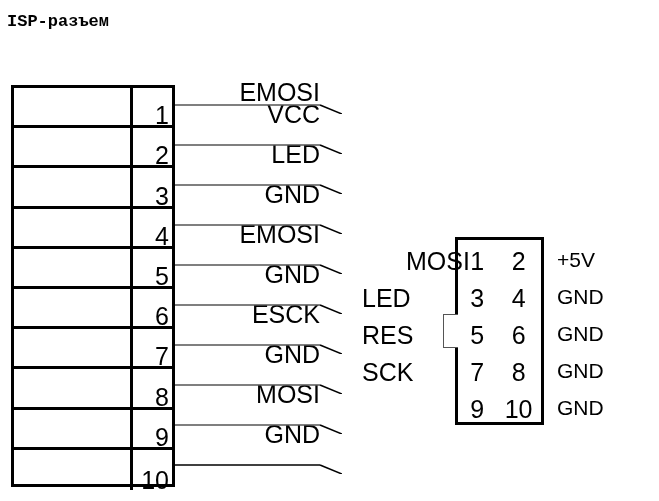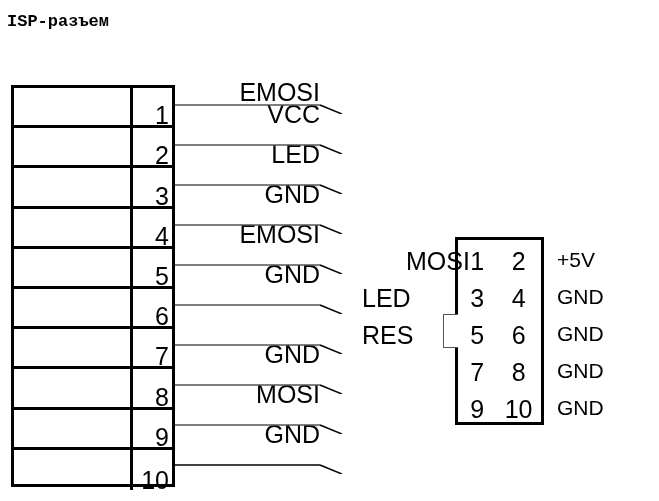--- a/index.html
+++ b/index.html
@@ -226,20 +226,21 @@
         </div>
     </div>
   </div>
 
   <div class="sig-label" style="left:170px; top:80px;">EMOSI</div>
   <div class="sig-label" style="left:170px; top:102px;">VCC</div>
   <div class="sig-label" style="left:170px; top:142px;">LED</div>
   <div class="sig-label" style="left:170px; top:182px;">GND</div>
   <div class="sig-label" style="left:170px; top:222px;">EMOSI</div>
   <div class="sig-label" style="left:170px; top:262px;">GND</div>
+  <div class="sig-label" style="left:170px; top:302px;">ESCK</div>
   <div class="sig-label" style="left:170px; top:342px;">GND</div>
   <div class="sig-label" style="left:170px; top:382px;">MOSI</div>
   <div class="sig-label" style="left:170px; top:422px;">GND</div>
 
   <div class="wire" style="top:98px;">
       <svg width="167" height="16">
         <line x1="0" y1="7" x2="145" y2="7" stroke="#555" stroke-width="1.6"></line>
         <line x1="145" y1="7" x2="167" y2="16" stroke="#000" stroke-width="1.6"></line>
       </svg>
     </div>
@@ -319,20 +320,21 @@
     </div>
     <div class="isp-pinrow" style="top:151px;">
       <div class="pin-odd">9</div>
       <div class="pin-even">10</div>
     </div>
   </div>
 
   <div class="isp-left-label" style="top:249px;margin-left:44px;">MOSI</div>
   <div class="isp-left-label" style="top:286px;">LED</div>
   <div class="isp-left-label" style="top:323px;">RES</div>
+  <div class="isp-left-label" style="top:360px;">SCK</div>
 
   <div class="isp-right-label" style="top:249px;">+5V</div>
   <div class="isp-right-label" style="top:286px;">GND</div>
   <div class="isp-right-label" style="top:323px;">GND</div>
   <div class="isp-right-label" style="top:360px;">GND</div>
   <div class="isp-right-label" style="top:397px;">GND</div>
 
 </div>
 
 </body></html>

